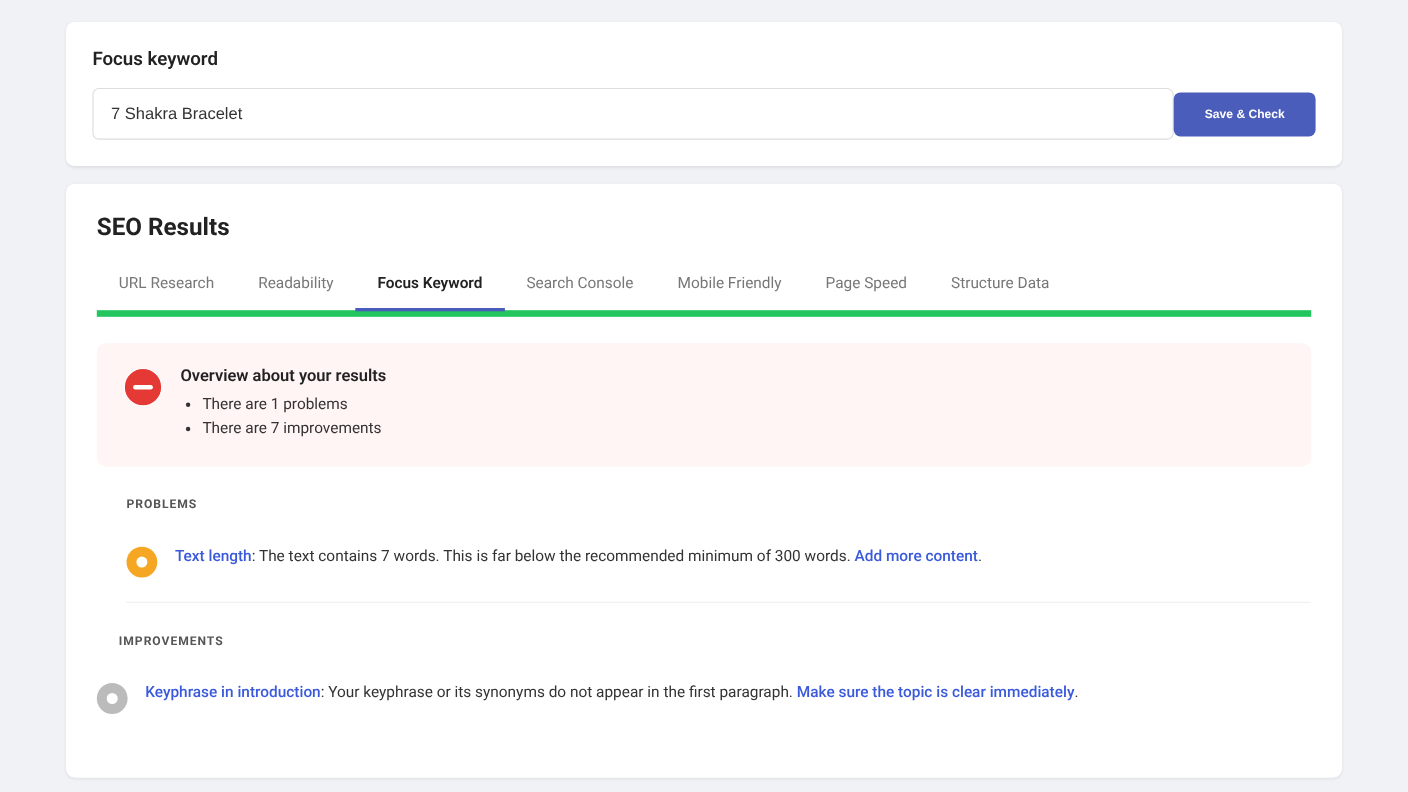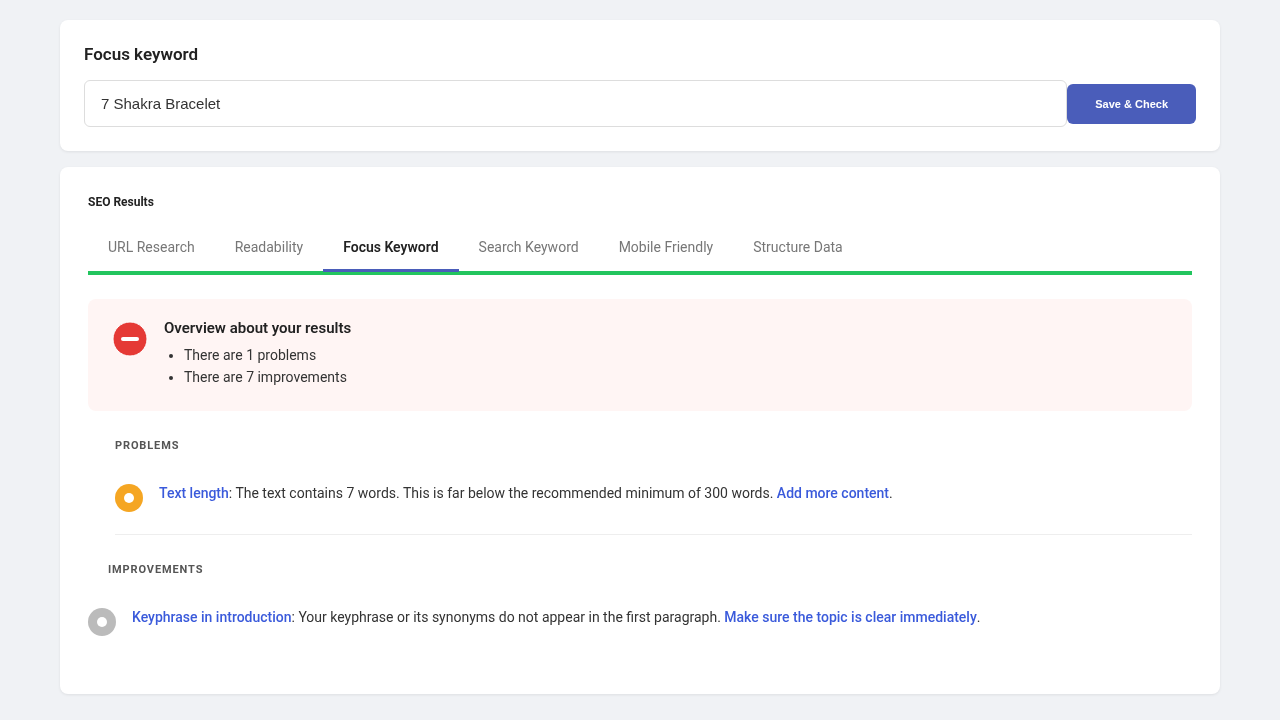--- a/index.html
+++ b/index.html
@@ -51,28 +51,28 @@
       cursor: pointer;
       white-space: nowrap;
     }
     .seo-results-section {
       background: #fff;
       border-radius: 8px;
       padding: 28px 28px 0 28px;
       box-shadow: 0 1px 3px rgba(0,0,0,0.08);
     }
     .seo-results-title {
-      font-size: 12px;
+      font-size: 22px;
       font-weight: 700;
       color: #222;
       margin-bottom: 20px;
     }
     .tabs {
       display: flex;
-      border-bottom: 4px solid #22c55e;
+      border-bottom: 6px solid #22c55e;
       gap: 0;
     }
     .tab {
       padding: 10px 20px 14px 20px;
       font-size: 14px;
       color: #777;
       cursor: pointer;
       border-bottom: 3px solid transparent;
       margin-bottom: -1px;
       white-space: nowrap;
@@ -208,22 +208,23 @@
     </div>
   </div>
 
   <div class="seo-results-section">
     <div class="seo-results-title">SEO Results</div>
 
     <div class="tabs">
       <div class="tab">URL Research</div>
       <div class="tab">Readability</div>
       <div class="tab active">Focus Keyword</div>
-      <div class="tab">Search Keyword</div>
+      <div class="tab">Search Console</div>
       <div class="tab">Mobile Friendly</div>
+      <div class="tab">Page Speed</div>
       <div class="tab">Structure Data</div>
     </div>
 
     <div class="tab-content">
 
       <div class="overview-box">
         <svg class="no-entry-icon" viewBox="0 0 36 36" fill="none" xmlns="http://www.w3.org/2000/svg">
           <circle cx="18" cy="18" r="17" fill="#e53935" stroke="#fff" stroke-width="1"></circle>
           <rect x="9" y="16" width="18" height="4" rx="2" fill="#fff"></rect>
         </svg>

